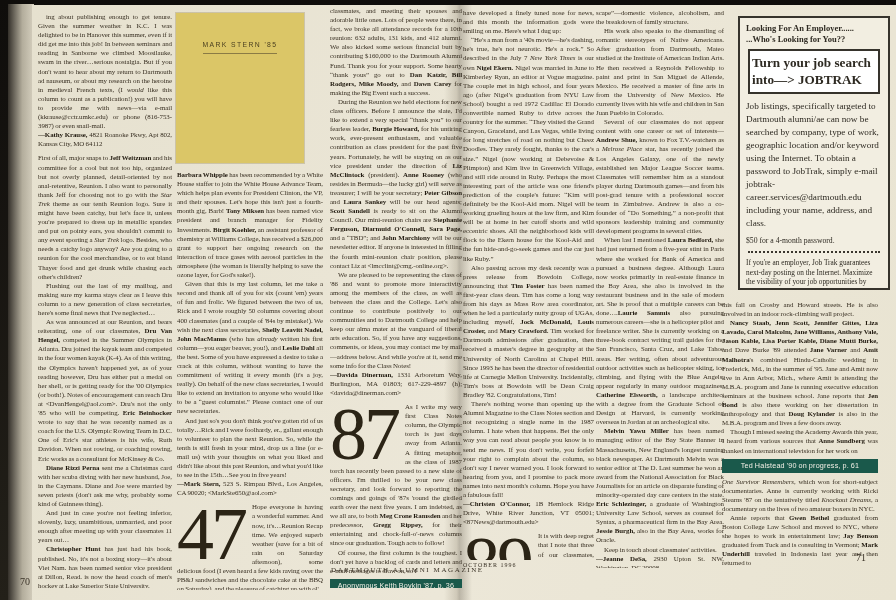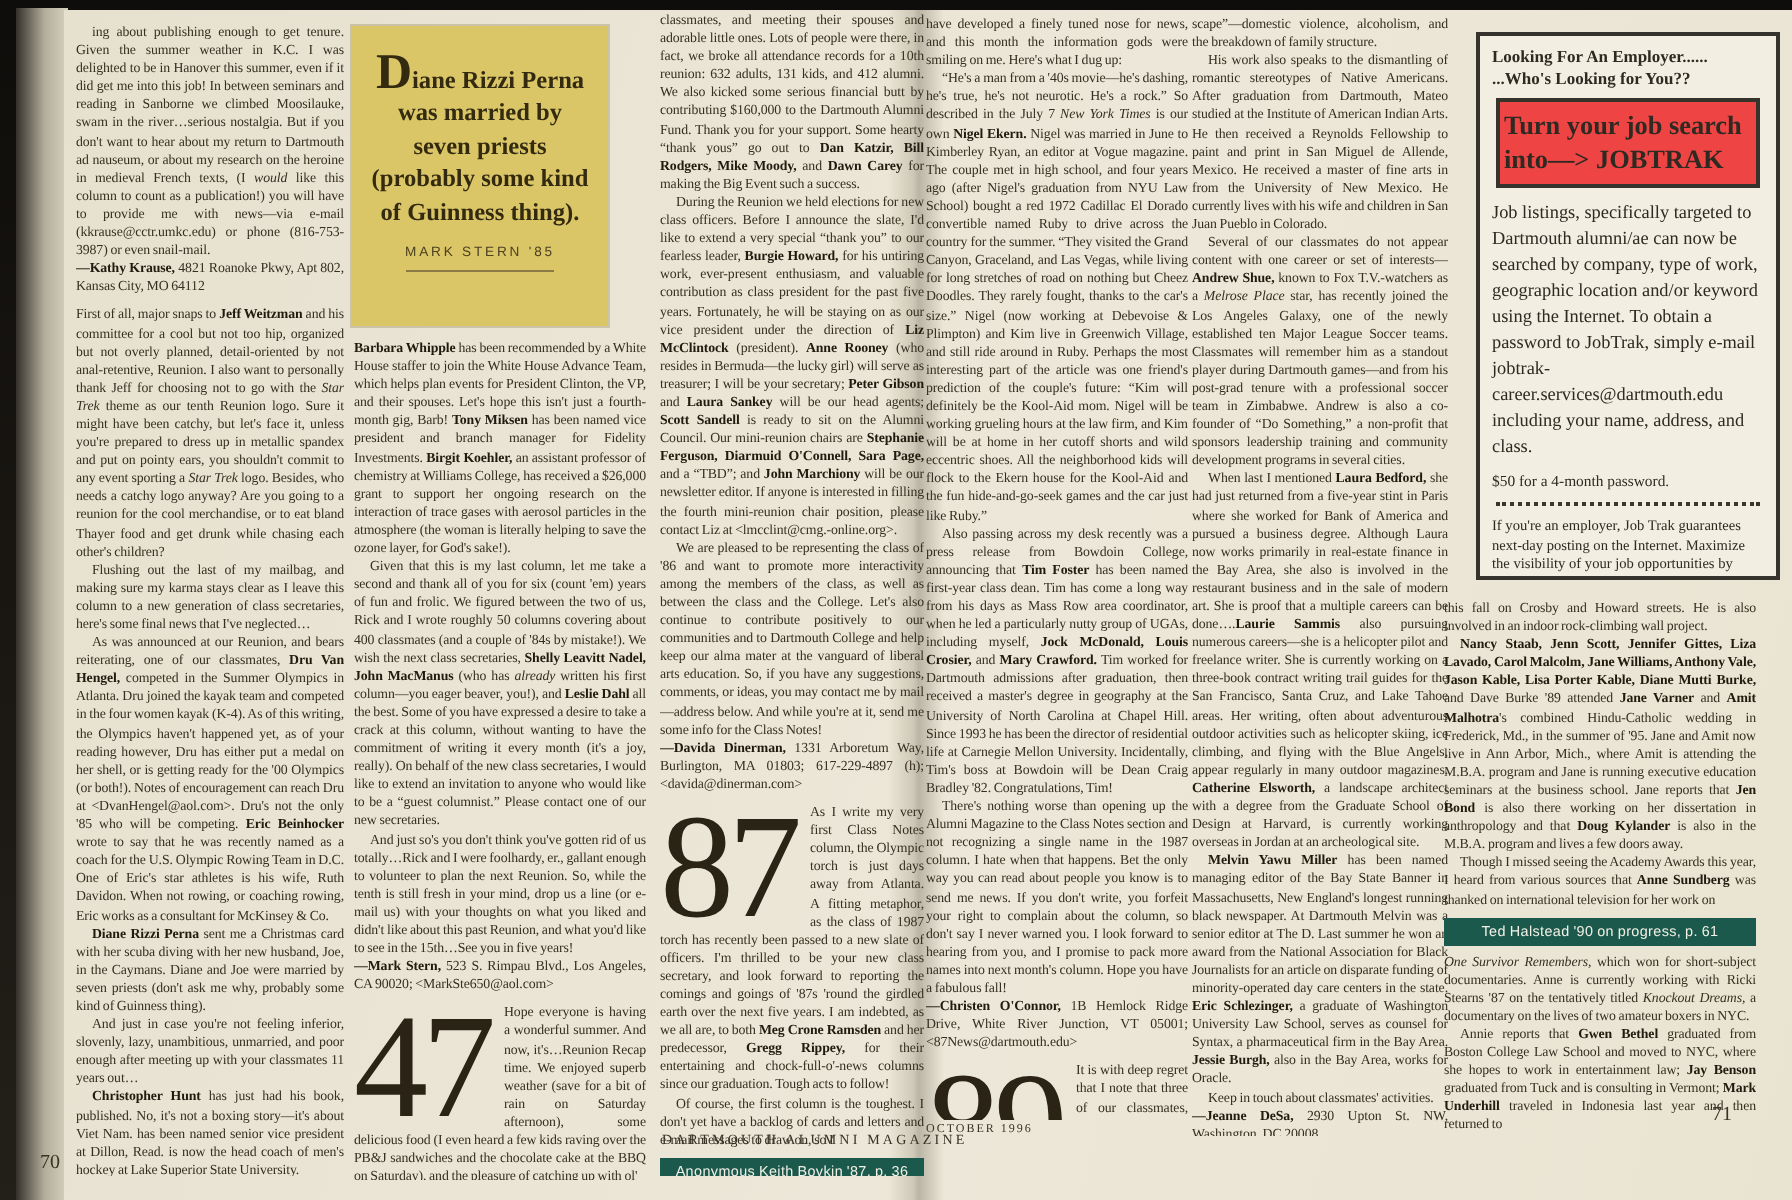--- a/index.html
+++ b/index.html
@@ -16,21 +16,21 @@
   .dropnum{float:left;font-size:74px;line-height:58px;padding:3px 7px 0 0;color:#2b2416;letter-spacing:-3px;font-family:"Liberation Serif",serif}
   .sect{margin-top:5px}
   .quotebox{position:absolute;left:176px;top:13px;width:128px;height:150px;background:#dbc667;padding:19px 9px 0;text-align:center;box-shadow:0 0 0 1px rgba(120,100,40,.25)}
   .qtext{font-size:12.3px;line-height:16.4px;color:#332a10;font-weight:bold}
   .qtext::first-letter{font-size:25px;line-height:10px}
   .qattr{margin-top:9px;font-size:6.8px;letter-spacing:1.4px;text-transform:uppercase;color:#4c4120;font-family:"Liberation Sans",sans-serif}
   .qrule{width:74px;border-top:1px solid #8a7b45;margin:5px auto 0}
   .banner{display:block;background:#1a594b;color:#f3f0e6;font-family:"Liberation Sans",sans-serif;font-weight:normal;font-size:7.2px;line-height:8px;text-align:center;padding:3px 1px;margin:4px 0;letter-spacing:.2px}
   .ad{position:absolute;left:738px;top:16px;width:152px;height:274px;border:2px solid #36332c;background:#f2eee1;padding:5px 6px;text-align:left;color:#2e2a22;overflow:hidden}
   .ad-h1{font-weight:bold;font-size:8.5px;line-height:10.6px}
-  .ad-box{border:2px solid #36332c;background:#ef4444;margin:5px 2px 0;padding:4px 2px;font-weight:bold;font-size:13.2px;line-height:16.6px}
+  .ad-box{border:2px solid #36332c;background:#ffffff;margin:5px 2px 0;padding:4px 2px;font-weight:bold;font-size:13.2px;line-height:16.6px}
   .ad-body{font-size:9.2px;line-height:12.9px;margin-top:6px}
   .ad-price{font-size:7.7px;margin-top:7px}
   .ad-dots{border:none;border-top:2px dotted #3a362e;margin:6px 2px 5px}
   .ad-note{font-size:7.3px;line-height:9.4px}
   .ftr{position:absolute;color:#3a3226}
   .ftr-pg{font-size:10px}
   .ftr-mag{font-size:7px;letter-spacing:1.6px}
   .ftr-iss{font-size:6px;letter-spacing:1px}
 </style>
 </head>
@@ -48,21 +48,20 @@
       <p>First of all, major snaps to <b>Jeff Weitzman</b> and his committee for a cool but not too hip, organized but not overly planned, detail-oriented by not anal-retentive, Reunion. I also want to personally thank Jeff for choosing not to go with the <i>Star Trek</i> theme as our tenth Reunion logo. Sure it might have been catchy, but let's face it, unless you're prepared to dress up in metallic spandex and put on pointy ears, you shouldn't commit to any event sporting a <i>Star Trek</i> logo. Besides, who needs a catchy logo anyway? Are you going to a reunion for the cool merchandise, or to eat bland Thayer food and get drunk while chasing each other's children?</p>
       <p class="ind">Flushing out the last of my mailbag, and making sure my karma stays clear as I leave this column to a new generation of class secretaries, here's some final news that I've neglected…</p>
       <p class="ind">As was announced at our Reunion, and bears reiterating, one of our classmates, <b>Dru Van Hengel,</b> competed in the Summer Olympics in Atlanta. Dru joined the kayak team and competed in the four women kayak (K-4). As of this writing, the Olympics haven't happened yet, as of your reading however, Dru has either put a medal on her shell, or is getting ready for the '00 Olympics (or both!). Notes of encouragement can reach Dru at &lt;DvanHengel@aol.com&gt;. Dru's not the only '85 who will be competing. <b>Eric Beinhocker</b> wrote to say that he was recently named as a coach for the U.S. Olympic Rowing Team in D.C. One of Eric's star athletes is his wife, Ruth Davidon. When not rowing, or coaching rowing, Eric works as a consultant for McKinsey &amp; Co.</p>
       <p class="ind"><b>Diane Rizzi Perna</b> sent me a Christmas card with her scuba diving with her new husband, Joe, in the Caymans. Diane and Joe were married by seven priests (don't ask me why, probably some kind of Guinness thing).</p>
       <p class="ind">And just in case you're not feeling inferior, slovenly, lazy, unambitious, unmarried, and poor enough after meeting up with your classmates 11 years out…</p>
       <p class="ind"><b>Christopher Hunt</b> has just had his book,  published. No, it's not a boxing story—it's about Viet Nam.  has been named senior vice president at Dillon, Read.  is now the head coach of men's hockey at Lake Superior State University.</p>
     </div>
   </div>
 
   <div class="quotebox">
-    <p class="qtext">Diane Rizzi Perna was married by seven priests (probably some kind of Guinness thing).</p>
     <div class="qattr">Mark Stern '85</div>
     <div class="qrule"></div>
   </div>
 
   <div class="col" style="left:177px;top:170px;width:146px;height:420px">
     <p><b>Barbara Whipple</b> has been recommended by a White House staffer to join the White House Advance Team, which helps plan events for President Clinton, the VP, and their spouses. Let's hope this isn't just a fourth-month gig, Barb! <b>Tony Miksen</b> has been named vice president and branch manager for Fidelity Investments. <b>Birgit Koehler,</b> an assistant professor of chemistry at Williams College, has received a $26,000 grant to support her ongoing research on the interaction of trace gases with aerosol particles in the atmosphere (the woman is literally helping to save the ozone layer, for God's sake!).</p>
     <p class="ind">Given that this is my last column, let me take a second and thank all of you for six (count 'em) years of fun and frolic. We figured between the two of us, Rick and I wrote roughly 50 columns covering about 400 classmates (and a couple of '84s by mistake!). We wish the next class secretaries, <b>Shelly Leavitt Nadel, John MacManus</b> (who has <i>already</i> written his first column—you eager beaver, you!), and <b>Leslie Dahl</b> all the best. Some of you have expressed a desire to take a crack at this column, without wanting to have the commitment of writing it every month (it's a joy, really). On behalf of the new class secretaries, I would like to extend an invitation to anyone who would like to be a “guest columnist.” Please contact one of our new secretaries.</p>
     <p class="ind">And just so's you don't think you've gotten rid of us totally…Rick and I were foolhardy, er., gallant enough to volunteer to plan the next Reunion. So, while the tenth is still fresh in your mind, drop us a line (or e-mail us) with your thoughts on what you liked and didn't like about this past Reunion, and what you'd like to see in the 15th…See you in five years!</p>
     <p class="sig"><b>—Mark Stern,</b> 523 S. Rimpau Blvd., Los Angeles, CA 90020; &lt;MarkSte650@aol.com&gt;</p>
     <div class="sect">

